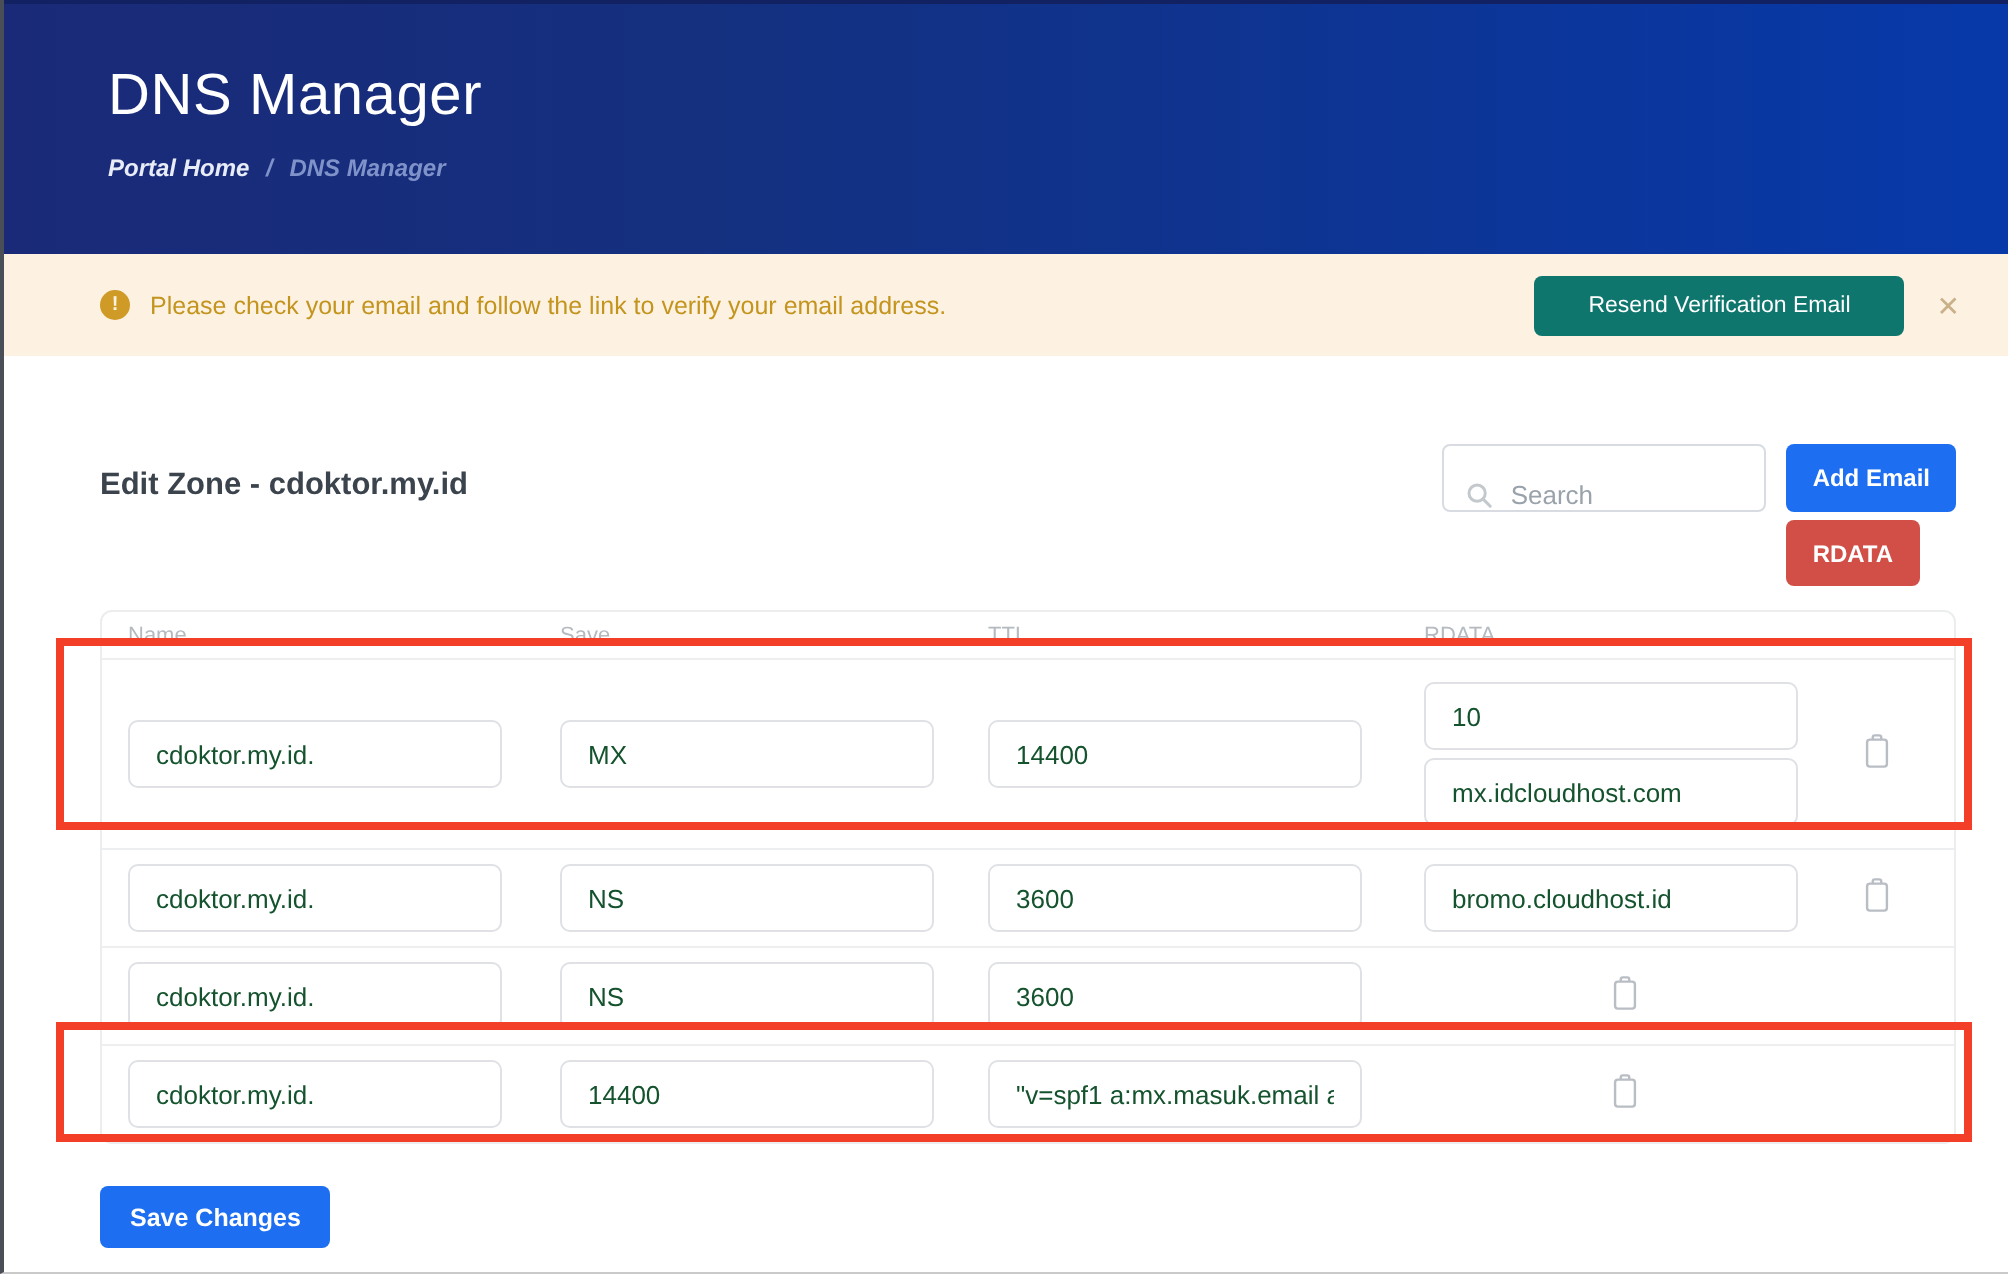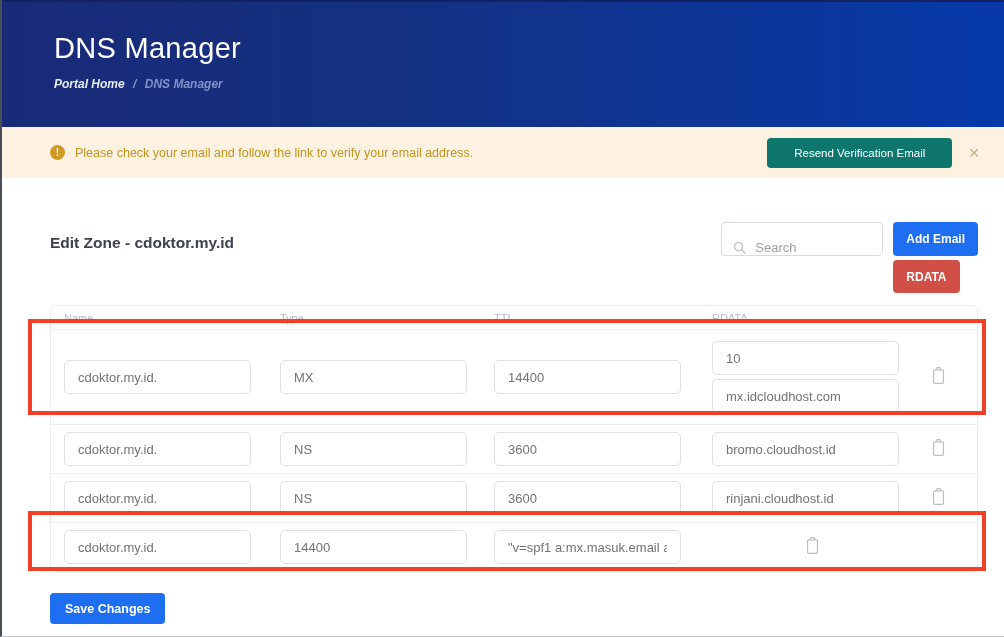--- a/index.html
+++ b/index.html
@@ -150,21 +150,21 @@
     font-weight: 400;
   }
   .t-row + .t-row { border-top: 1px solid #eceef0; }
   .rec-input {
     width: 187px; height: 34px;
     border: 1px solid #dfe1e5;
     border-radius: 5px;
     padding: 0 13px;
     font-family: inherit;
     font-size: 13px;
-    color: #737373;
+    color: #14532d;
     background: #fff;
     outline: none;
     white-space: nowrap;
     overflow: hidden;
   }
   .rdata-stack { display: flex; flex-direction: column; gap: 4px; }
   .trash-cell { display: flex; justify-content: center; }
   .trash-btn {
     background: none; border: none; cursor: pointer;
     color: #b9bec4; padding: 2px;
@@ -218,21 +218,21 @@
         <button class="btn btn-red">RDATA</button>
       </div>
     </div>
   </div>
 
   
   <div class="zone-table">
 
     <div class="t-row t-head">
       <span class="t-h">Name</span>
-      <span class="t-h">Type</span>
+      <span class="t-h">Save</span>
       <span class="t-h">TTL</span>
       <span class="t-h">RDATA</span>
       <span class="t-h"></span>
     </div>
 
     <div class="t-row" style="padding-top:11px;padding-bottom:11px;">
       <div><input class="rec-input" value="cdoktor.my.id." style=""></div>
       <div><input class="rec-input" value="MX" style=""></div>
       <div><input class="rec-input" value="14400" style=""></div>
       <div class="rdata-stack">
@@ -261,21 +261,20 @@
             <rect x="5" y="5" width="14" height="19" rx="2"></rect>
           </svg>
         </button>
       </div>
     </div>
 
     <div class="t-row">
       <div><input class="rec-input" value="cdoktor.my.id." style=""></div>
       <div><input class="rec-input" value="NS" style=""></div>
       <div><input class="rec-input" value="3600" style=""></div>
-      <div><input class="rec-input" value="rinjani.cloudhost.id" style=""></div>
       <div class="trash-cell">
         <button class="trash-btn">
           <svg width="17" height="19" viewBox="0 0 24 26" fill="none" stroke="currentColor" stroke-width="1.7" stroke-linejoin="round">
             <path d="M9 5V3.5A1.5 1.5 0 0 1 10.5 2h3A1.5 1.5 0 0 1 15 3.5V5"></path>
             <rect x="5" y="5" width="14" height="19" rx="2"></rect>
           </svg>
         </button>
       </div>
     </div>
 

